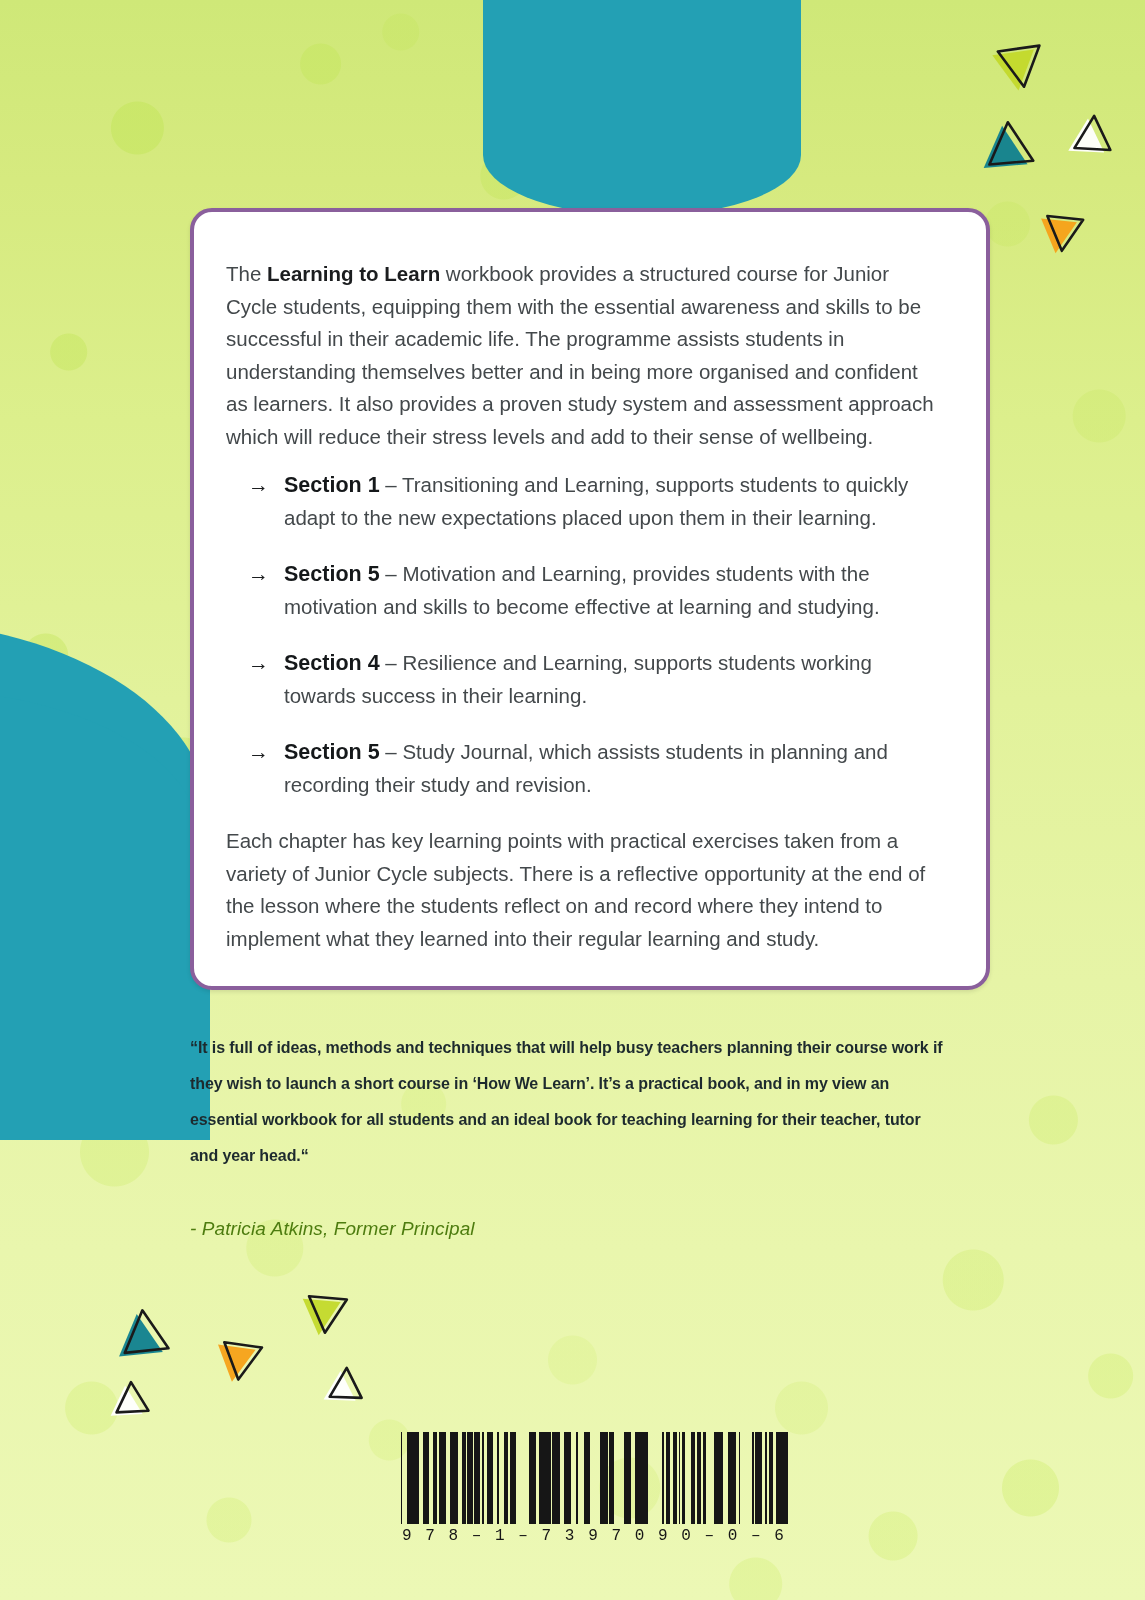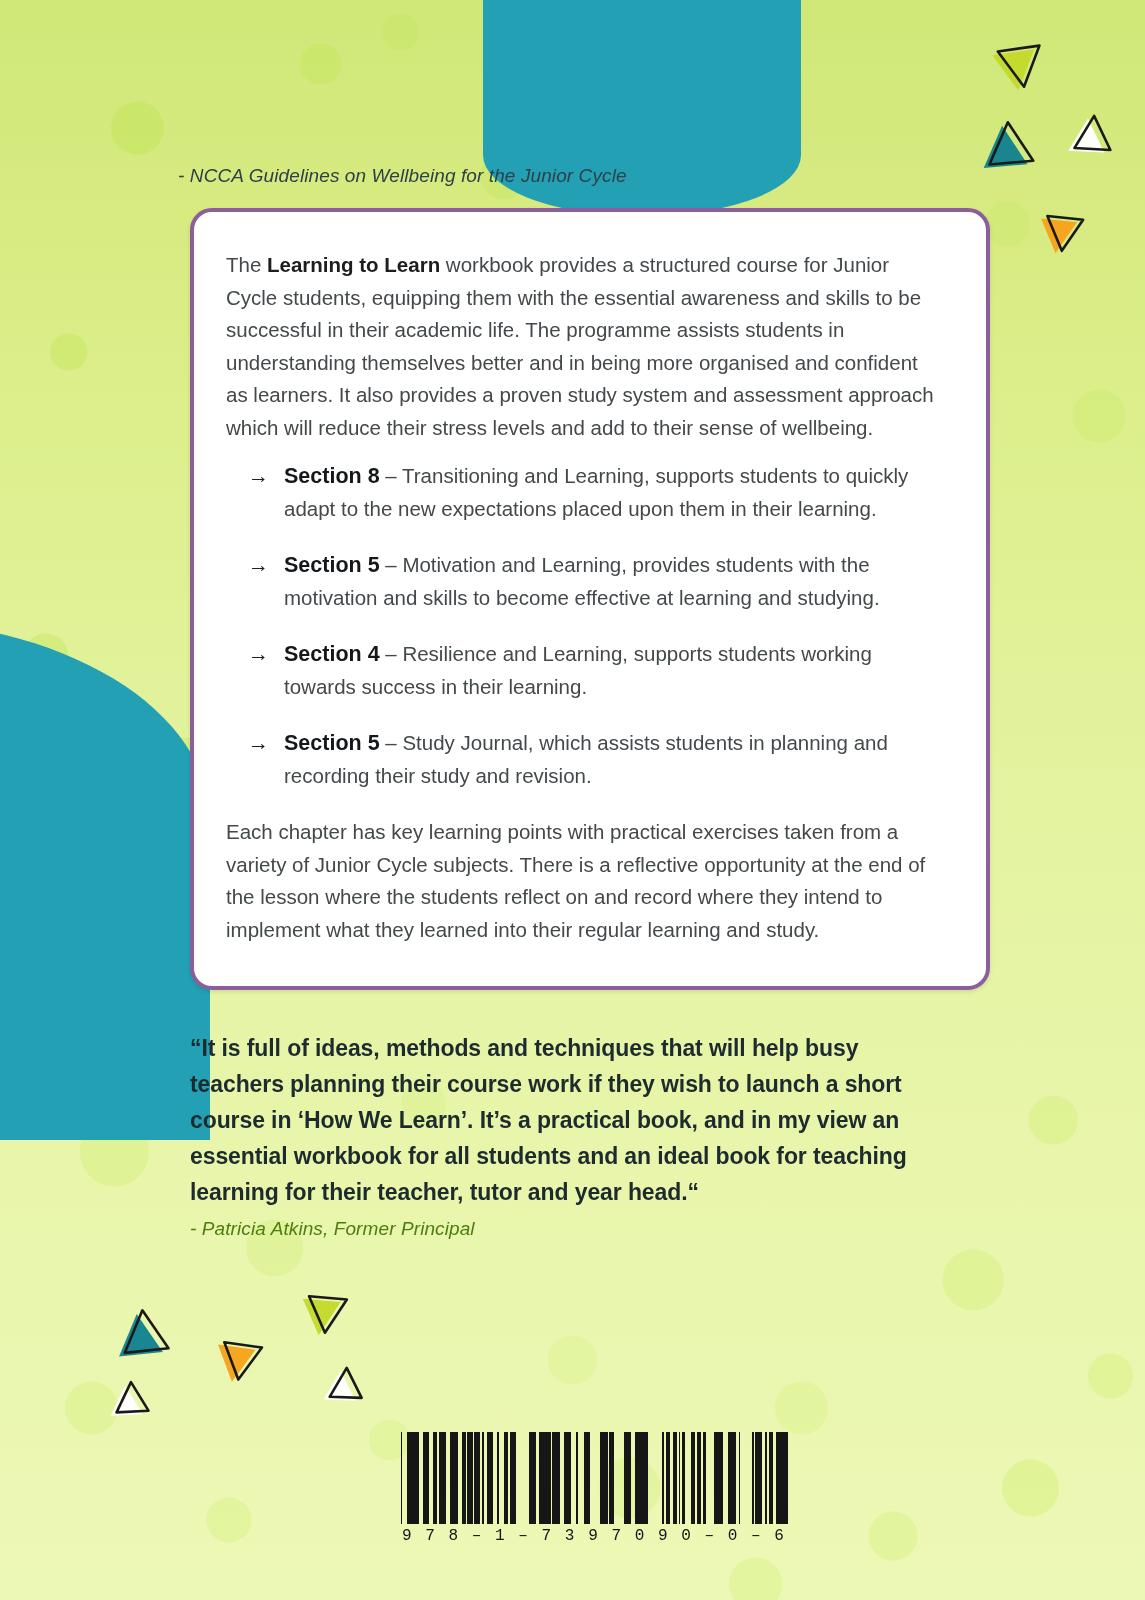--- a/index.html
+++ b/index.html
@@ -135,21 +135,21 @@
     width: 800px;
     height: 782px;
     box-sizing: border-box;
     background: #ffffff;
     border: 4px solid #8a5f9c;
     border-radius: 22px;
     box-shadow: 0 2px 4px rgba(0,0,0,.10);
     padding: 34px 42px 0 32px;
   }
   .card p {
-    margin: 3px 0 14px 0;
+    margin: 12px 0 14px 0;
     color: #43484b;
     font-size: 20.5px;
     line-height: 32.5px;
     font-weight: 400;
   }
   .card p b, .card .strong {
     color: #1b1d1f;
     font-weight: 700;
   }
   ul.sections {
@@ -178,21 +178,21 @@
     font-weight: 700;
     font-size: 21.5px;
   }
 
   .testimonial {
     position: absolute;
     left: 190px;
     top: 1030px;
     width: 760px;
     color: #1d2a2e;
-    font-size: 23px;
+    font-size: 16px;
     font-weight: 700;
     line-height: 36px;
     letter-spacing: -0.1px;
   }
   .testimonial-attr {
     position: absolute;
     left: 190px;
     top: 1218px;
     color: #4d7c0f;
     font-size: 19px;
@@ -291,29 +291,28 @@
         </svg>
       </div>
       <div class="tri" style="left: 327px; top: 1368px; transform: rotate(2deg);">
         <svg width="42" height="39.44">
           <polygon points="16,0 32,29.44 0,29.44" fill="#ffffff" transform="translate(-3,3)" opacity="0.95"></polygon>
           <polygon points="16,0 32,29.44 0,29.44" fill="none" stroke="#1a1a1a" stroke-width="2.6" stroke-linejoin="round" transform="translate(3,0)"></polygon>
         </svg>
       </div>
     </div>
 
-  <div class="top-attr">- NCCA Guidelines on Wellbeing for the Junior Cycle</div>
 
   <div class="card">
 
     <p><span>The </span><span class="strong">Learning to Learn</span><span> workbook provides a structured course for Junior Cycle students, equipping them with the essential awareness and skills to be successful in their academic life. The programme assists students in understanding themselves better and in being more organised and confident as learners. It also provides a proven study system and assessment approach which will reduce their stress levels and add to their sense of wellbeing.</span></p>
 
 
     <ul class="sections" id="sections-list">
-        <li><span class="arrow">→</span><span class="sec-label">Section 8</span><span> – Transitioning and Learning, supports students to quickly adapt to the new expectations placed upon them in their learning.</span></li>
+        <li><span class="arrow">→</span><span class="sec-label">Section 1</span><span> – Transitioning and Learning, supports students to quickly adapt to the new expectations placed upon them in their learning.</span></li>
         <li><span class="arrow">→</span><span class="sec-label">Section 5</span><span> – Motivation and Learning, provides students with the motivation and skills to become effective at learning and studying.</span></li>
         <li><span class="arrow">→</span><span class="sec-label">Section 4</span><span> – Resilience and Learning, supports students working towards success in their learning.</span></li>
         <li><span class="arrow">→</span><span class="sec-label">Section 5</span><span> – Study Journal, which assists students in planning and recording their study and revision.</span></li>
       </ul>
 
     <p>Each chapter has key learning points with practical exercises taken from a variety of Junior Cycle subjects. There is a reflective opportunity at the end of the lesson where the students reflect on and record where they intend to implement what they learned into their regular learning and study.</p>
   </div>
 
   <div class="testimonial">“It is full of ideas, methods and techniques that will help busy teachers planning their course work if they wish to launch a short course in ‘How We Learn’. It’s a practical book, and in my view an essential workbook for all students and an ideal book for teaching learning for their teacher, tutor and year head.“</div>
   <div class="testimonial-attr">- Patricia Atkins, Former Principal</div>

